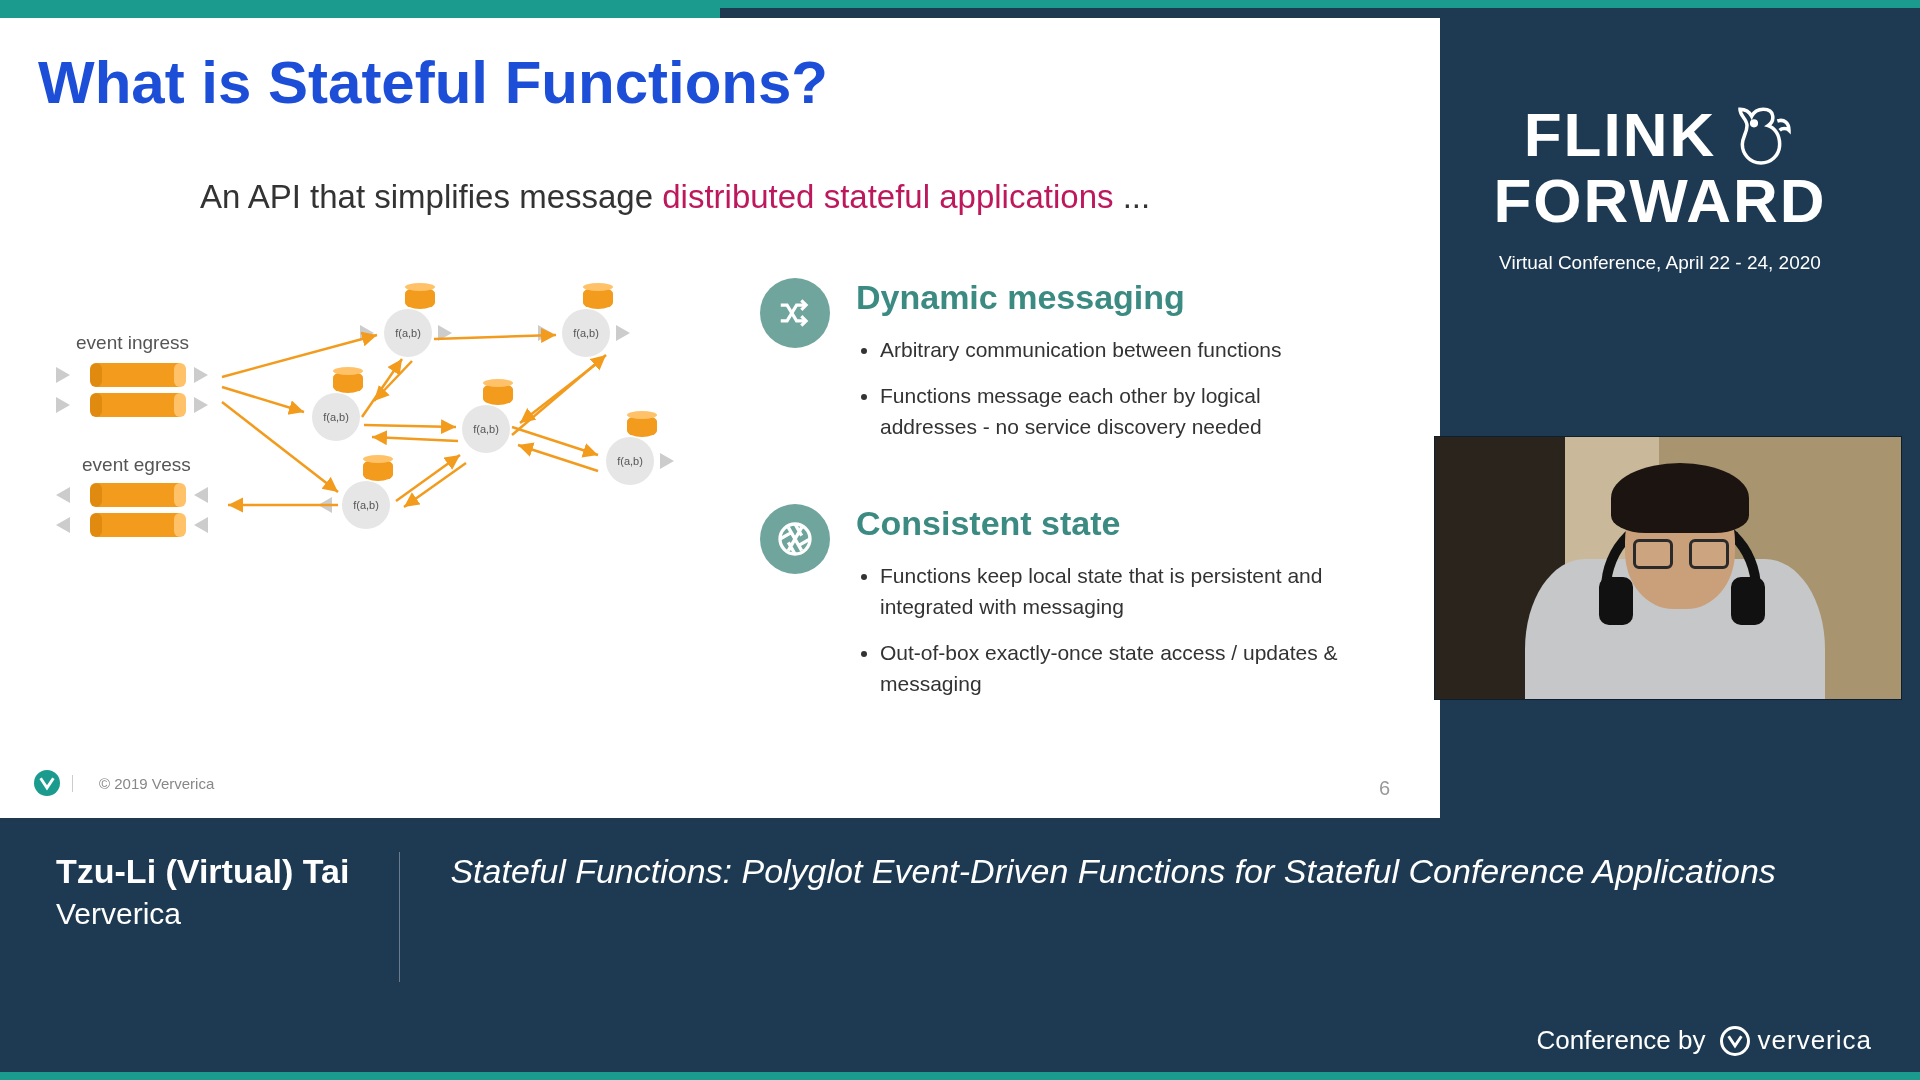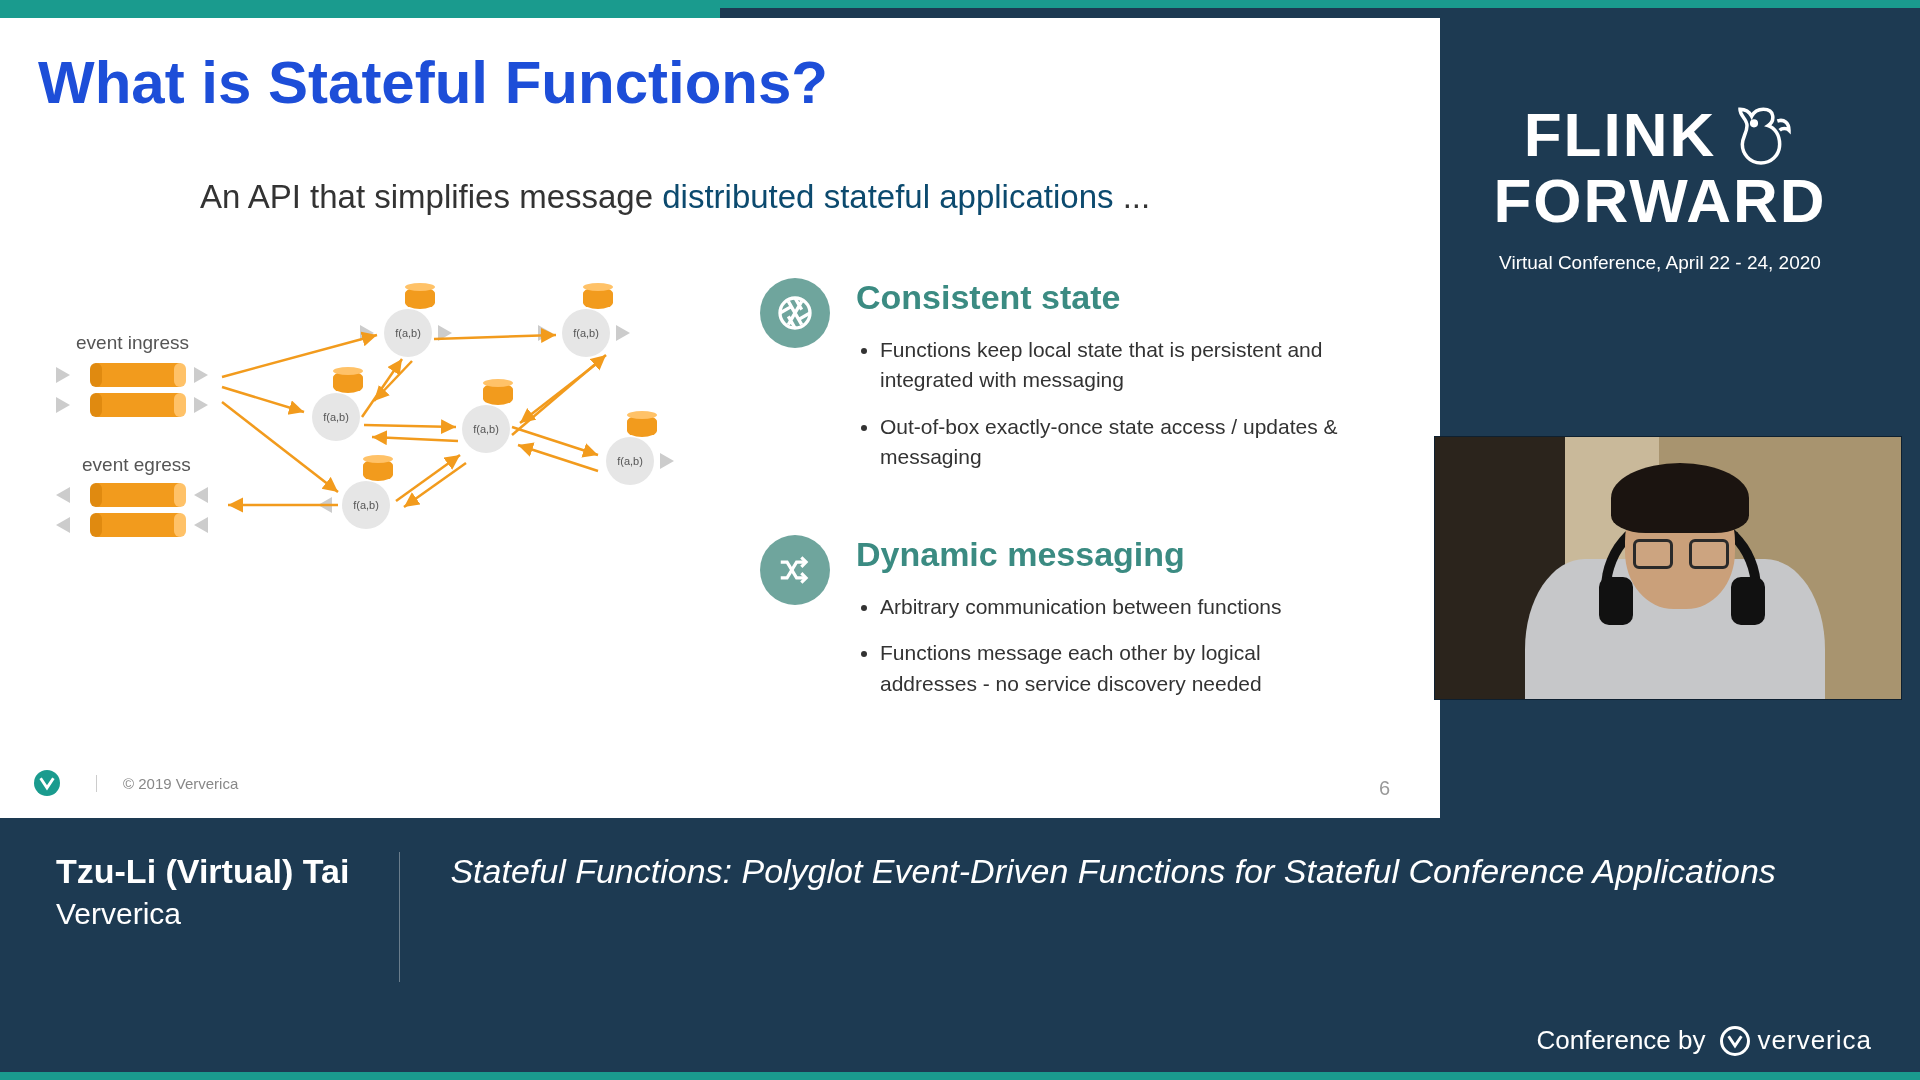--- a/index.html
+++ b/index.html
@@ -45,21 +45,21 @@
     font-weight: 700;
     color: #1d4ed8;
   }
   .slide-subtitle {
     position: absolute;
     top: 170px;
     left: 200px;
     font-size: 33px;
     color: #333;
   }
-  .slide-subtitle .accent { color: #0c4a6e; font-weight: 500; }
+  .slide-subtitle .accent { color: #be185d; font-weight: 500; }
   .diagram {
     position: absolute;
     top: 269px;
     left: 42px;
     width: 660px;
     height: 300px;
   }
   .ingress-label {
     position: absolute;
     top: 55px; left: 34px;
@@ -157,21 +157,21 @@
     line-height: 1.45;
   }
   .feat-list li { margin-bottom: 16px; max-width: 480px; }
 
   .slide-footer-left {
     position: absolute;
     bottom: 22px;
     left: 34px;
     display:flex;
     align-items:center;
-    gap: 36px;
+    gap: 12px;
   }
   .vv-logo-small {
     width: 26px; height: 26px;
     border-radius: 50%;
     background: #1a9b8e;
     display:flex;align-items:center;justify-content:center;
     color:#fff;
     font-size:16px;
   }
   .copyright {
@@ -421,48 +421,48 @@
         <line x1="354" y1="224" x2="418" y2="178"></line>
         <line x1="424" y1="186" x2="362" y2="230"></line>
         <line x1="296" y1="228" x2="186" y2="228"></line>
       </g>
     </svg>
   </div>
 
   <div class="content-col">
     <div class="feature">
       <div class="feat-icon">
-        <svg width="40" height="40" viewBox="0 0 24 24" fill="none" stroke="#fff" stroke-width="2">
-          <circle cx="12" cy="12" r="9"></circle>
-          <path d="M12 3l4 7M21 12l-7 4M12 21l-4-7M3 12l7-4M16 5l-8 14M8 5l8 14"></path>
-        </svg>
-      </div>
-      <div>
-        <div class="feat-title">Consistent state</div>
-        <ul class="feat-list">
-          <li>Functions keep local state that is persistent and integrated with messaging</li>
-          <li>Out-of-box exactly-once state access / updates &amp; messaging</li>
-        </ul>
-      </div>
-    </div>
-
-    <div class="feature">
-      <div class="feat-icon">
         <svg width="38" height="38" viewBox="0 0 24 24" fill="none" stroke="#fff" stroke-width="2">
           <path d="M3 7h4l6 10h5"></path>
             <path d="M3 17h4l6-10h5"></path>
           <path d="M16 4l3 3-3 3"></path>
             <path d="M16 14l3 3-3 3"></path>
         </svg>
       </div>
       <div>
         <div class="feat-title">Dynamic messaging</div>
         <ul class="feat-list">
           <li>Arbitrary communication between functions</li>
           <li>Functions message each other by logical addresses - no service discovery needed</li>
+        </ul>
+      </div>
+    </div>
+
+    <div class="feature">
+      <div class="feat-icon">
+        <svg width="40" height="40" viewBox="0 0 24 24" fill="none" stroke="#fff" stroke-width="2">
+          <circle cx="12" cy="12" r="9"></circle>
+          <path d="M12 3l4 7M21 12l-7 4M12 21l-4-7M3 12l7-4M16 5l-8 14M8 5l8 14"></path>
+        </svg>
+      </div>
+      <div>
+        <div class="feat-title">Consistent state</div>
+        <ul class="feat-list">
+          <li>Functions keep local state that is persistent and integrated with messaging</li>
+          <li>Out-of-box exactly-once state access / updates &amp; messaging</li>
         </ul>
       </div>
     </div>
   </div>
 
   <div class="slide-footer-left">
     <div class="vv-logo-small">
       <svg width="16" height="16" viewBox="0 0 10 10">
           <path d="M1 2 L5 8 L9 2" stroke="#fff" stroke-width="1.8" fill="none"></path>
         </svg>

